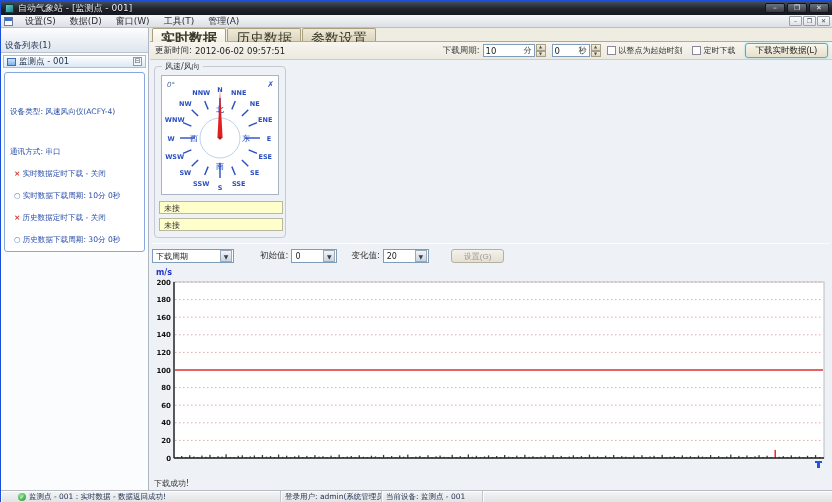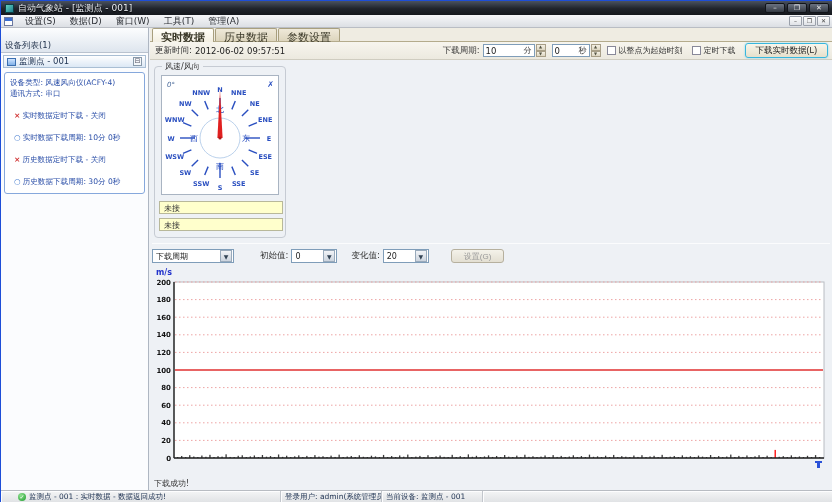--- a/index.html
+++ b/index.html
@@ -32,28 +32,28 @@
     font-size:8.5px; color:#23344d; padding:12px 4px; }
   .tree-node { margin:2px 2px 0 2px; height:13px; background:linear-gradient(#fefeff,#dcе8f5); background:linear-gradient(#fefeff,#dce8f5);
     border:1px solid #a9bed4; display:flex; align-items:center; padding:0 3px; font-size:8.5px; color:#1c3050; }
   .node-icon { width:9px; height:8px; border:1px solid #3b6fb0; background:linear-gradient(#cfe4ff,#7fb0e8); margin-right:3px; }
   .tree-node .grow { flex:1; }
   .expander { width:9px; height:9px; border:1px solid #8899aa; background:#f4f7fa; font-size:7px; line-height:7px; text-align:center; color:#556; }
   .info-box { margin:4px 3px; border:1px solid #86a8dc; border-radius:3px; background:#fff; padding:4px 2px 6px 4px; }
   .info-line { font-size:7.6px; color:#2b4fa8; line-height:11px; white-space:nowrap; }
   .info-line .mk-x { color:#d03030; font-weight:bold; margin-right:2px; }
   .info-line .mk-o { color:#4a7fd0; margin-right:2px; }
-  .info-line.plain { margin-left:1px; }
+  .info-line.plain { margin-left:1px;margin-top:29px; }
   .info-line.stat { margin-left:5px;margin-top:11px; }
 
   
   .right-panel { position:absolute; left:149px; top:27px; width:683px; height:462px; background:#eef1f5; }
 
   .tabbar { position:absolute; left:0; top:0; width:683px; height:14px; background:#efece2; border-bottom:1px solid #b4ab8c; display:flex; align-items:flex-end; padding-left:2px; }
-  .tab { height:13px; padding:1px 8px 0 8px; font-size:11px; color:#3a3828; border:1px solid #a89f7e; border-bottom:none;
+  .tab { height:13px; padding:1px 8px 0 8px; font-size:14px; color:#3a3828; border:1px solid #a89f7e; border-bottom:none;
     background:linear-gradient(#efe9d9,#ddd5bd); border-radius:2px 2px 0 0; margin-right:1px; }
   .tab.active { background:linear-gradient(#fffef8,#f3efe2); height:14px; margin-bottom:-1px; font-weight:bold; }
 
   .toolbar { position:absolute; left:0; top:14px; width:683px; height:18px; background:linear-gradient(#f7f5ee,#ecesat);
     background:linear-gradient(#f7f5ee,#ece9df); border-bottom:1px solid #cfccc0; display:flex; align-items:center; padding:0 5px; font-size:8.5px; }
   .toolbar .grow { flex:1; }
   .tb-label { color:#333; margin-right:3px; white-space:nowrap; }
   .tb-value { color:#222; }
   .field { display:flex; align-items:flex-end; border:1px solid #7f9db9; background:#fff; height:13px; padding:0 2px; margin-right:1px; }
   .field .val { flex:1; font-size:8.5px; }

